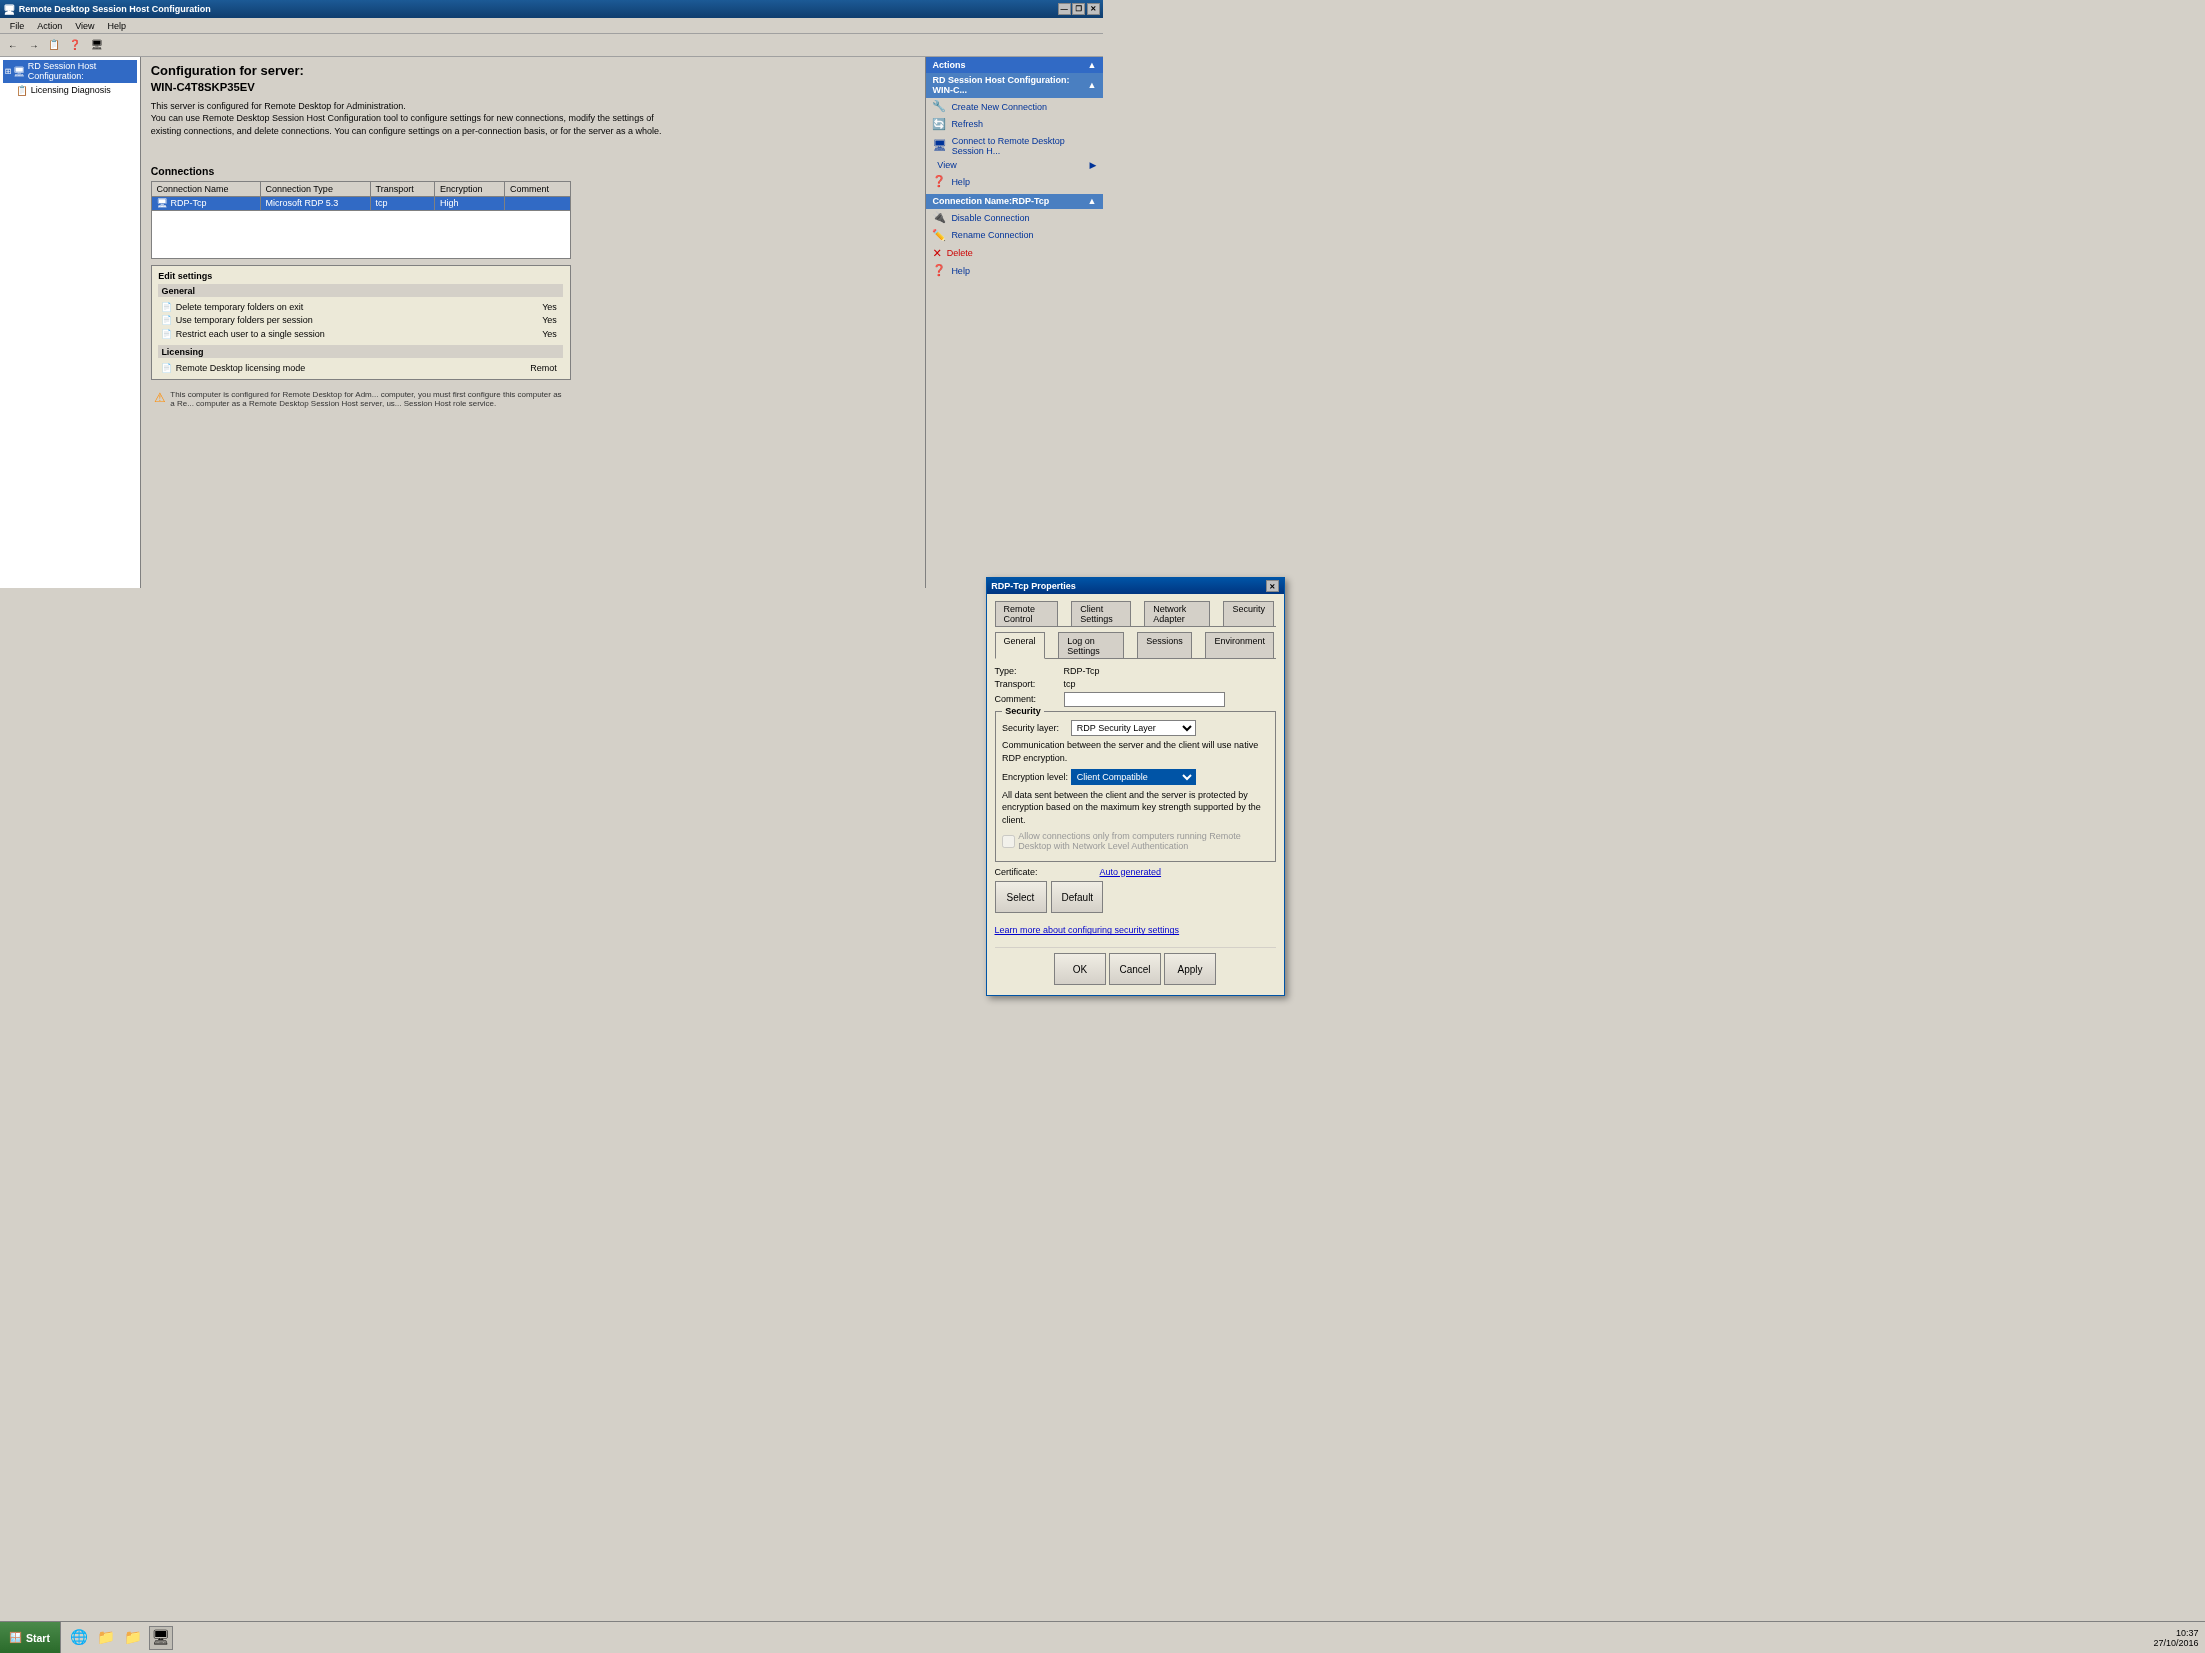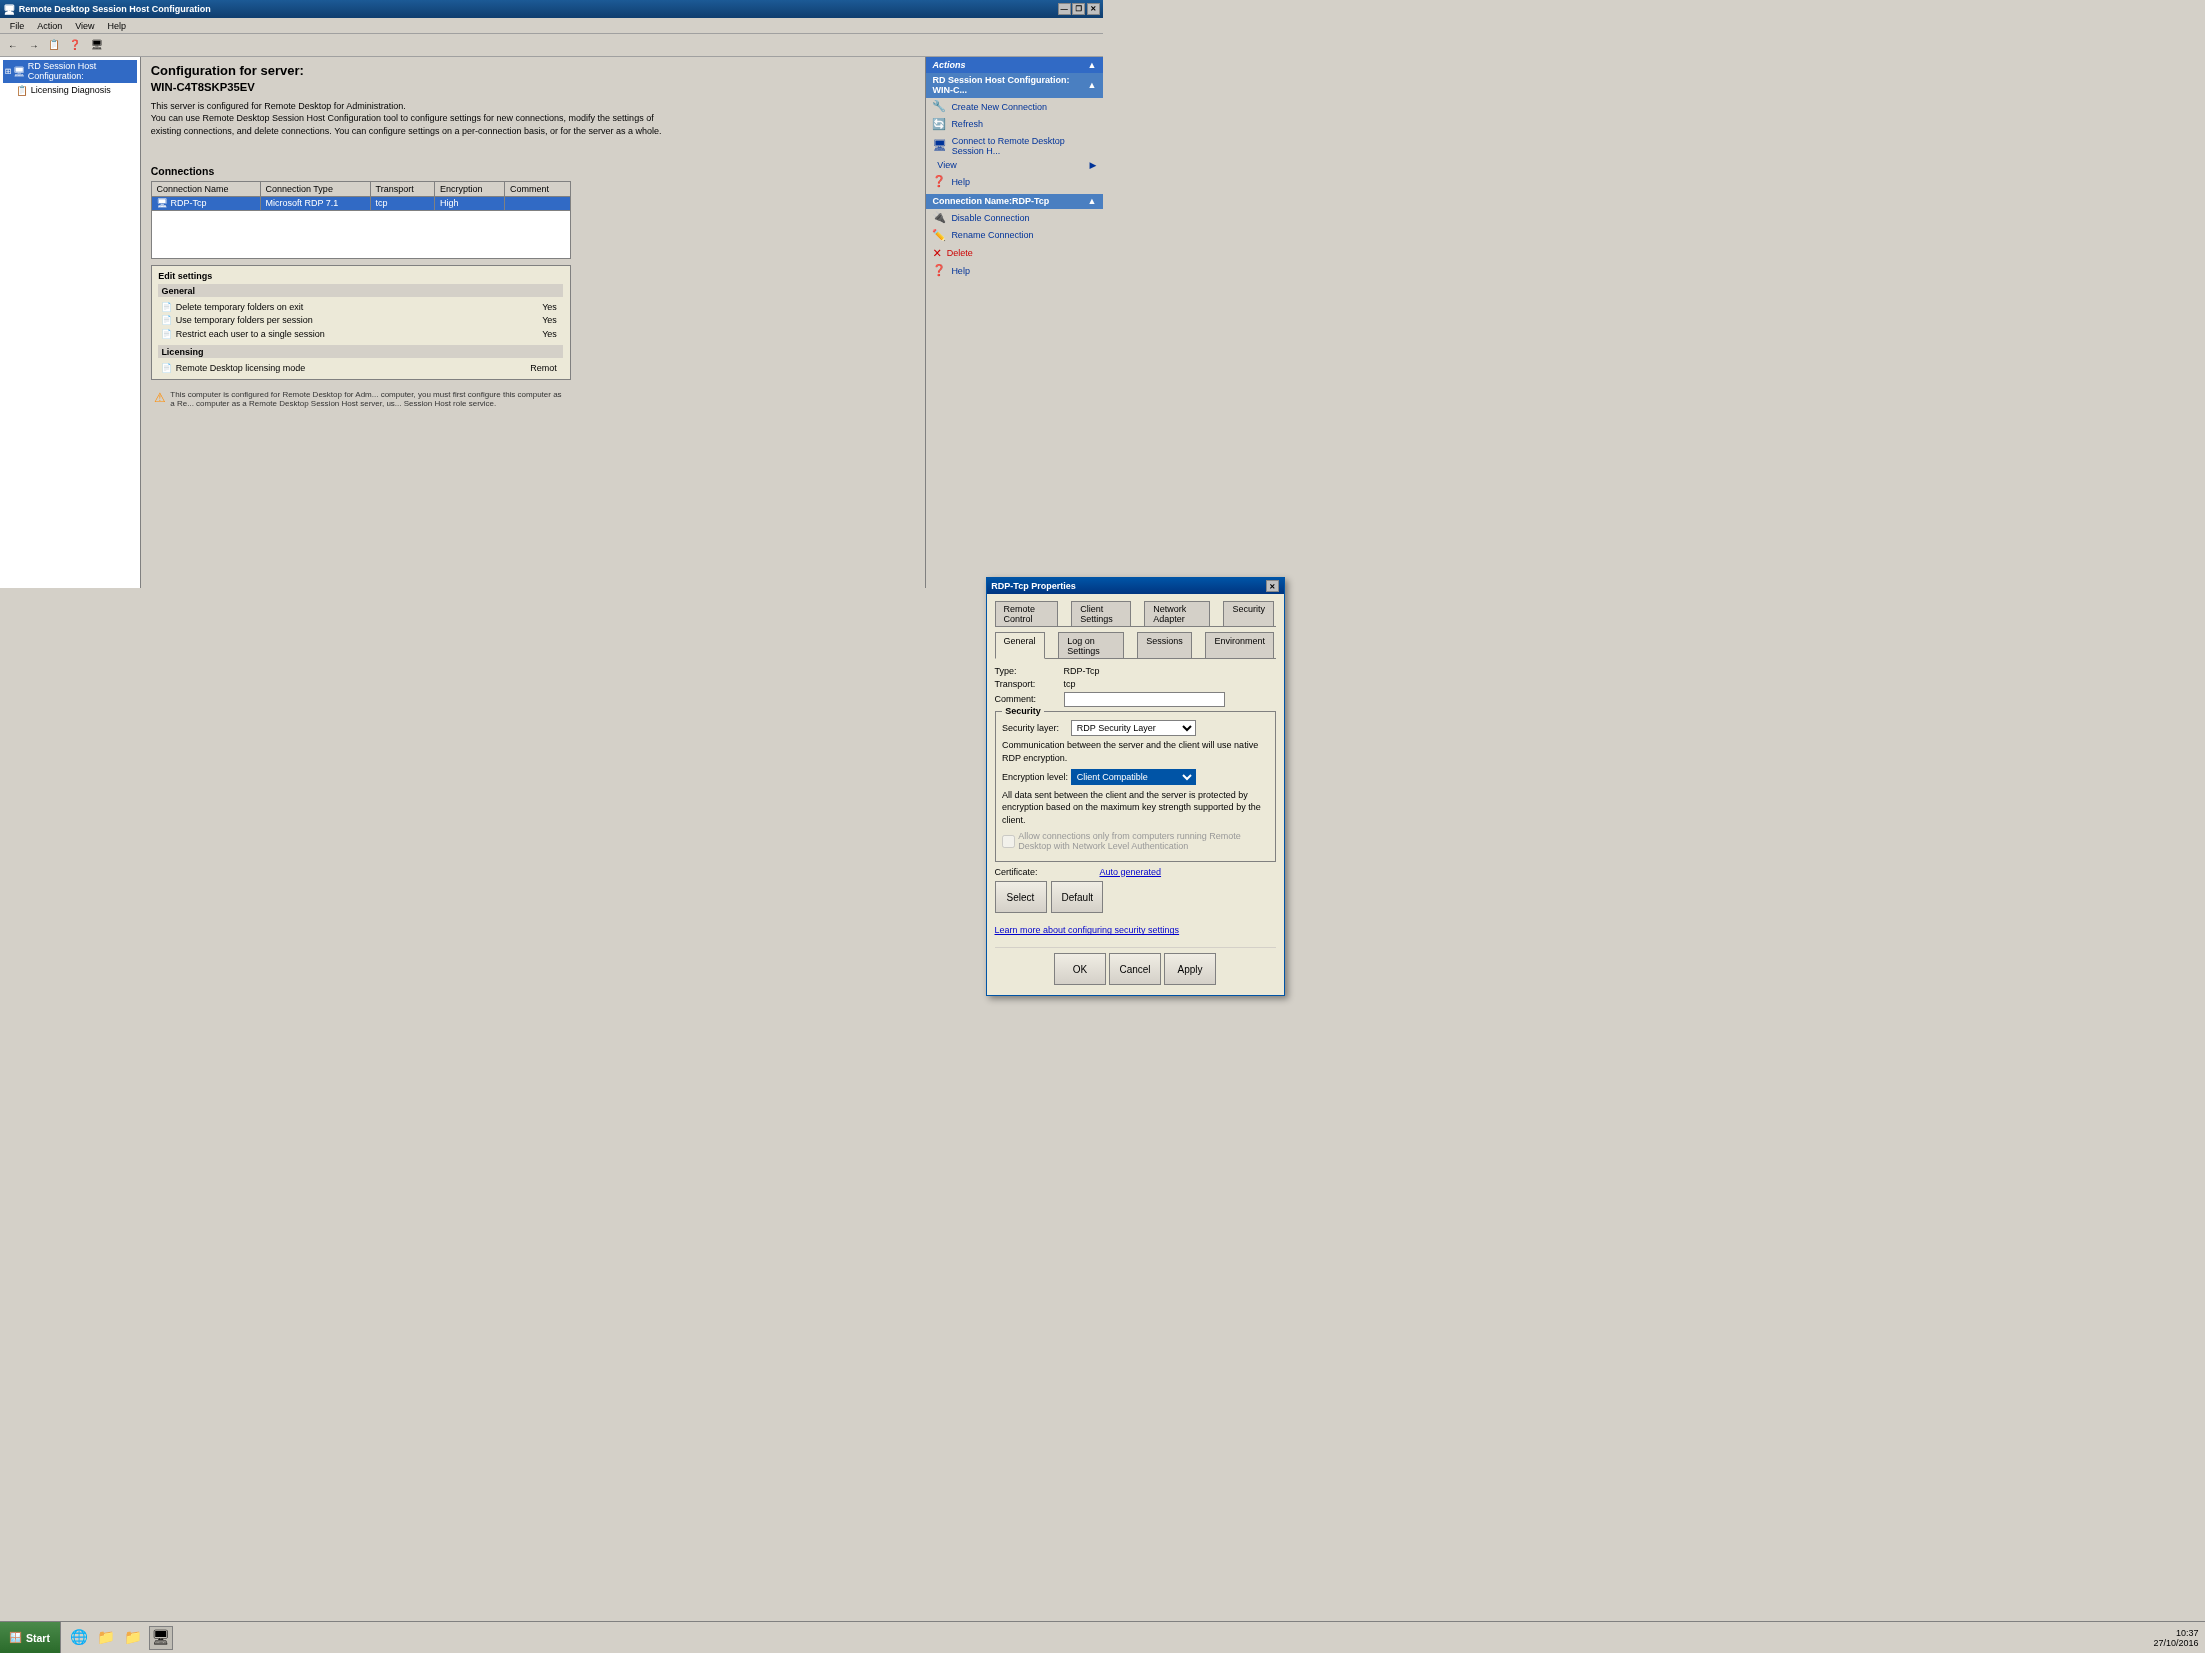--- a/index.html
+++ b/index.html
@@ -101,21 +101,20 @@
     }
     .actions-header {
       background: #316ac5;
       color: white;
       padding: 3.2px 6.5px;
       font-weight: bold;
       font-size: 9px;
       display: flex;
       align-items: center;
       justify-content: space-between;
-      font-style: italic;
     }
     .actions-section-header {
       background: #4a7fc1;
       color: white;
       padding: 2.4px 6.5px;
       font-size: 9px;
       font-weight: bold;
       display: flex;
       align-items: center;
       justify-content: space-between;
@@ -465,21 +464,21 @@
           <th>Connection Name</th>
           <th>Connection Type</th>
           <th>Transport</th>
           <th>Encryption</th>
           <th>Comment</th>
         </tr>
       </thead>
       <tbody>
         <tr class="selected">
           <td>🖥 RDP-Tcp</td>
-          <td>Microsoft RDP 7.1</td>
+          <td>Microsoft RDP 5.3</td>
           <td>tcp</td>
           <td>High</td>
           <td></td>
         </tr>
         <tr>
           <td style="height:48px;" colspan="5"></td>
         </tr>
       </tbody>
     </table>
 

